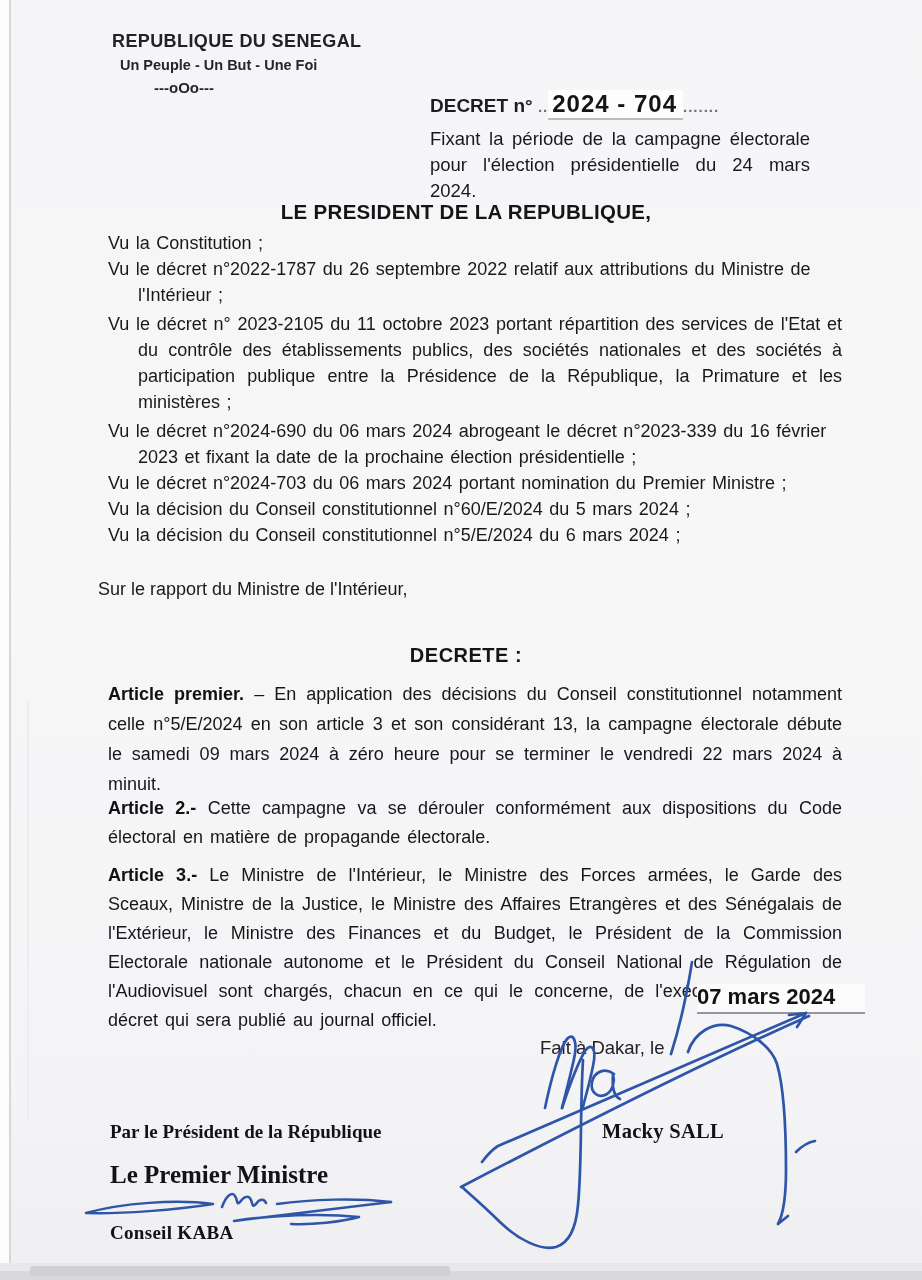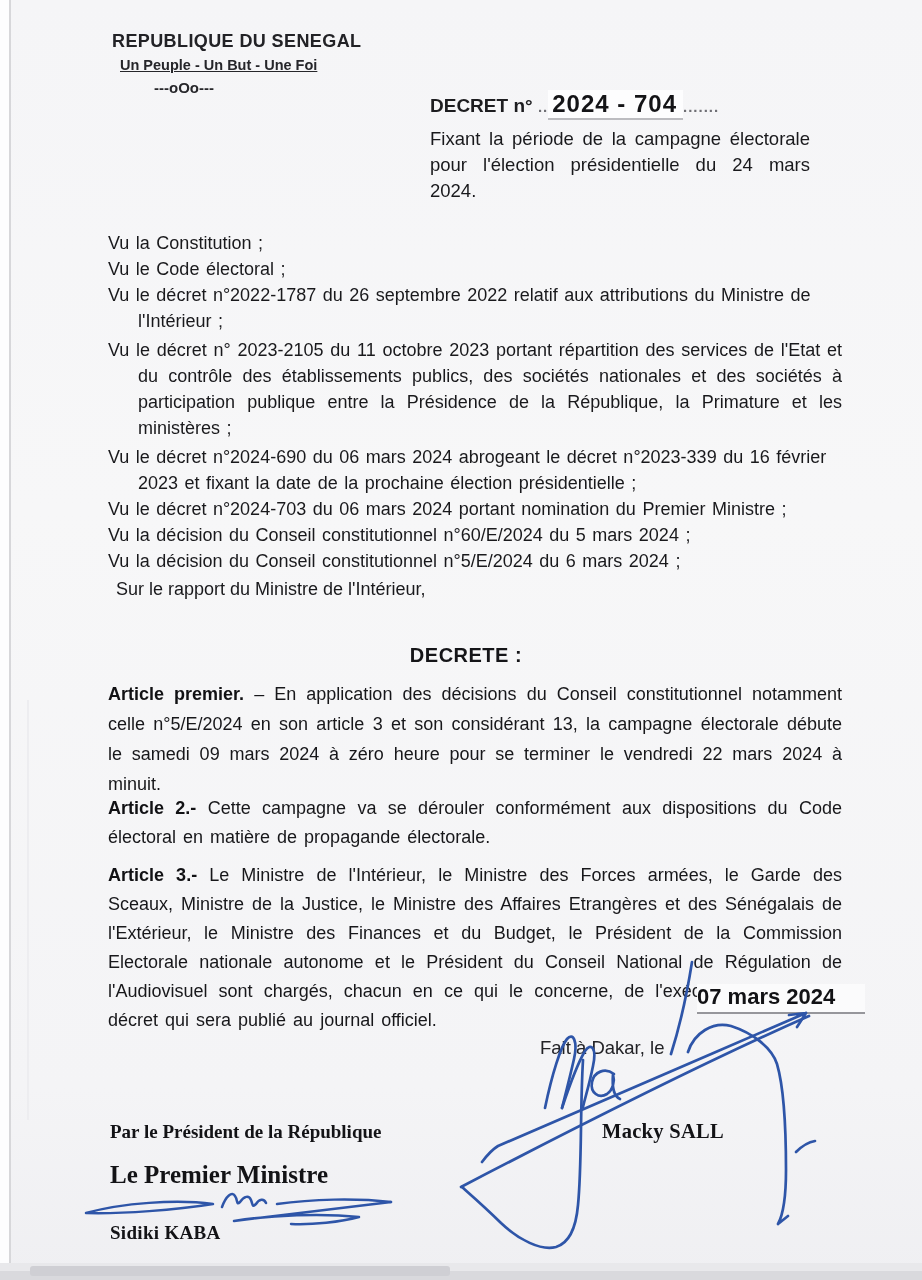--- a/index.html
+++ b/index.html
@@ -12,42 +12,42 @@
   
   .edge-left-white{position:absolute;left:0;top:0;width:9px;height:1280px;background:#fdfdfe;}
   .edge-left-line{position:absolute;left:9px;top:0;width:2px;height:1280px;background:#d7d7da;}
   .edge-left-line2{position:absolute;left:27px;top:700px;width:2px;height:420px;background:#ededf0;}
   .edge-bottom{position:absolute;left:0;bottom:0;width:922px;height:9px;background:#d9d9dd;}
   .edge-bottom-soft{position:absolute;left:0;bottom:9px;width:922px;height:8px;background:#e8e8eb;}
   .edge-bottom-dark{position:absolute;left:30px;bottom:4px;width:420px;height:10px;background:#cfcfd4;border-radius:3px;}
 
   .hdr{position:absolute;left:112px;top:30px;line-height:1.3;}
   .hdr .country{font-size:18px;font-weight:600;letter-spacing:.4px;color:#222226;}
-  .hdr .motto{font-size:14.5px;font-weight:600;margin-top:3px;margin-left:8px;color:#26262a;text-decoration:underline;}
+  .hdr .motto{font-size:14.5px;font-weight:600;margin-top:3px;margin-left:8px;color:#26262a;}
   .hdr .sep{font-size:15px;font-weight:600;margin-top:3px;margin-left:42px;color:#26262a;}
 
   .decree-head{position:absolute;left:430px;top:90px;width:380px;}
   .decree-line1{font-size:19px;font-weight:bold;white-space:nowrap;}
   .decree-line1 .dots{color:#6f6f74;font-weight:600;font-size:15px;letter-spacing:1px;}
   .decree-line1 .num{
     font-size:24px;font-weight:bold;letter-spacing:1px;color:#141417;
     background:#fdfdfe;border-bottom:2px solid #bcbcc0;padding:0 6px 1px 4px;
   }
   .decree-subject{margin-top:8px;font-size:18.5px;line-height:26px;text-align:justify;word-spacing:2px;color:#19191c;}
 
   .center-head{position:absolute;left:96px;width:740px;text-align:center;font-weight:bold;color:#151518;}
   #president-heading{top:200px;font-size:20.5px;letter-spacing:.3px;}
   #decrete-heading{top:644px;font-size:20px;letter-spacing:.5px;}
 
   .vu-block{position:absolute;left:108px;top:230px;width:734px;font-size:18px;line-height:26px;word-spacing:1.5px;color:#19191c;}
   .vu-item{padding-left:30px;text-indent:-30px;margin:0;}
   .vu-item.just{text-align:justify;}
   .vu-item.sp{margin-top:3px;}
 
-  .report-line{position:absolute;left:116px;top:579px;font-size:18px;color:#19191c;}
+  .report-line{position:absolute;left:98px;top:579px;font-size:18px;color:#19191c;}
 
   .article{position:absolute;left:108px;width:734px;font-size:18px;line-height:30px;text-align:justify;word-spacing:2px;color:#17171a;}
   .article .lbl{font-weight:bold;color:#111114;}
   #article-1{top:679px;}
   #article-2{top:794px;line-height:29px;}
   #article-3{top:861px;line-height:29px;}
 
   .date-stamp{
     position:absolute;left:697px;top:984px;width:168px;
     font-size:22px;font-weight:bold;color:#121215;white-space:nowrap;
@@ -81,25 +81,25 @@
   </div>
 
   <div class="decree-head">
     <div class="decree-line1">
       <span>DECRET n°</span>
       <span class="dots">..</span><span class="num">2024 - 704</span><span class="dots">.......</span>
     </div>
     <div class="decree-subject">Fixant la période de la campagne électorale pour l'élection présidentielle du 24 mars 2024.</div>
   </div>
 
+  <div id="president-heading" class="center-head">LE PRESIDENT DE LA REPUBLIQUE,</div>
   <div id="decrete-heading" class="center-head">DECRETE :</div>
 
   <div class="vu-block">
     <p class="vu-item">Vu la Constitution ;</p>
-    <p class="vu-item">Vu le Code électoral ;</p>
     <p class="vu-item">Vu le décret n°2022-1787 du 26 septembre 2022 relatif aux attributions du Ministre de l'Intérieur ;</p>
     <p class="vu-item just sp">Vu le décret n° 2023-2105 du 11 octobre 2023 portant répartition des services de l'Etat et du contrôle des établissements publics, des sociétés nationales et des sociétés à participation publique entre la Présidence de la République, la Primature et les ministères ;</p>
     <p class="vu-item sp">Vu le décret n°2024-690 du 06 mars 2024 abrogeant le décret n°2023-339 du 16 février 2023 et fixant la date de la prochaine élection présidentielle ;</p>
     <p class="vu-item">Vu le décret n°2024-703 du 06 mars 2024 portant nomination du Premier Ministre ;</p>
     <p class="vu-item">Vu la décision du Conseil constitutionnel n°60/E/2024 du 5 mars 2024 ;</p>
     <p class="vu-item">Vu la décision du Conseil constitutionnel n°5/E/2024 du 6 mars 2024 ;</p>
   </div>
 
   <div class="report-line">Sur le rapport du Ministre de l'Intérieur,</div>
 
@@ -108,21 +108,21 @@
   <div id="article-2" class="article"><span class="lbl">Article 2.-</span><span> Cette campagne va se dérouler conformément aux dispositions du Code électoral en matière de propagande électorale.</span></div>
 
   <div id="article-3" class="article"><span class="lbl">Article 3.-</span><span> Le Ministre de l'Intérieur, le Ministre des Forces armées, le Garde des Sceaux, Ministre de la Justice, le Ministre des Affaires Etrangères et des Sénégalais de l'Extérieur, le Ministre des Finances et du Budget, le Président de la Commission Electorale nationale autonome et le Président du Conseil National de Régulation de l'Audiovisuel sont chargés, chacun en ce qui le concerne, de l'exécution du présent décret qui sera publié au journal officiel.</span></div>
 
   <div class="date-stamp">07 mars 2024</div>
   <div class="place-line">Fait à Dakar, le</div>
   <div id="macky-name" class="sig-name">Macky SALL</div>
 
   <div id="by-president" class="sig-name">Par le Président de la République</div>
   <div id="pm-title" class="sig-name">Le Premier Ministre</div>
-  <div id="pm-name" class="sig-name">Sidiki KABA</div>
+  <div id="pm-name" class="sig-name">Conseil KABA</div>
 
   <svg class="sig-svg" width="922" height="1280" viewBox="0 0 922 1280">
     <g fill="none" stroke="#2e55a8" stroke-width="2.7" stroke-linecap="round" stroke-linejoin="round">
 
       <path d="M 692 962 C 686 1000 678 1032 671 1054"></path>
 
       <path d="M 545 1108 C 552 1074 561 1046 567 1039 C 573 1032 578 1041 574 1059 C 569 1081 565 1096 562 1108"></path>
       <path d="M 562 1108 C 570 1084 579 1061 585 1051 C 591 1042 597 1048 593 1066 C 589 1086 585 1098 583 1107"></path>
       <path d="M 614 1074 C 605 1067 594 1072 592 1082 C 590 1093 599 1099 607 1094 C 613 1090 615 1081 613 1074 C 612 1086 613 1096 620 1099"></path>
 

